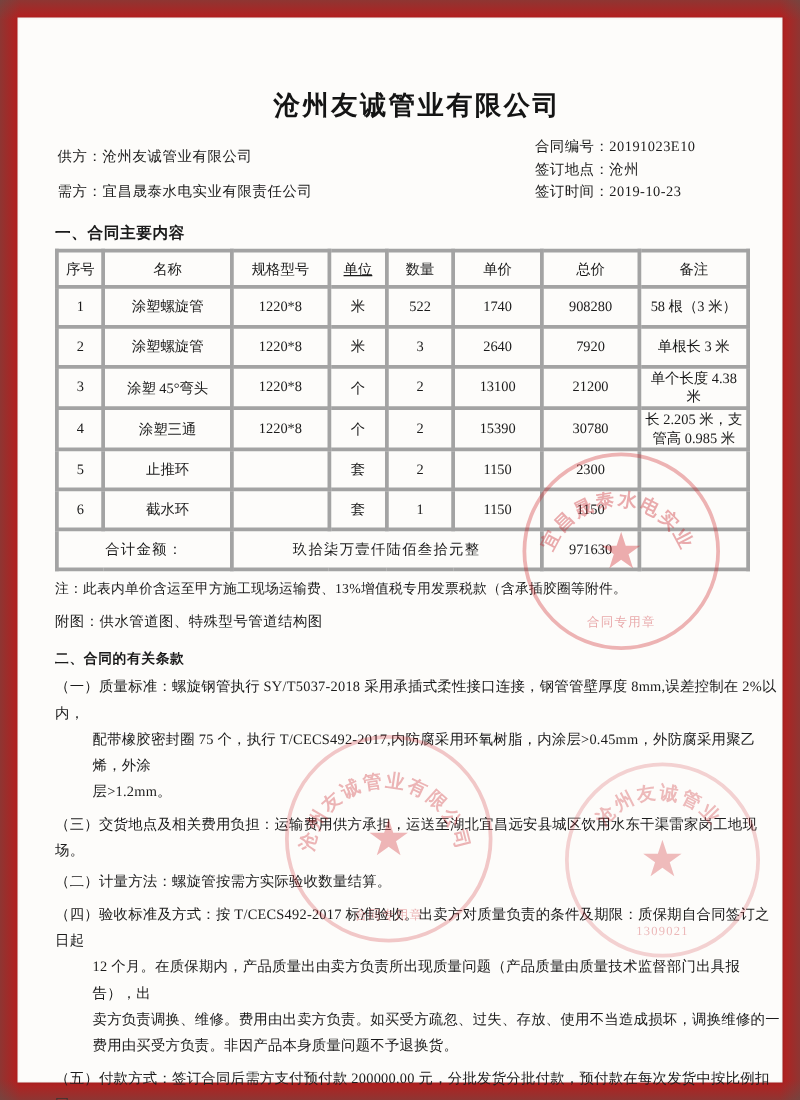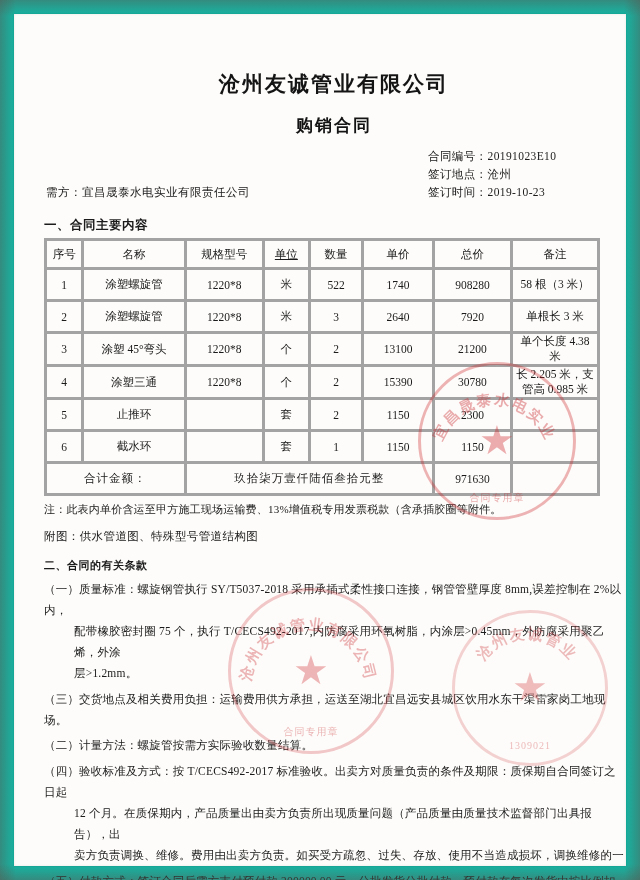--- a/index.html
+++ b/index.html
@@ -7,21 +7,21 @@
     padding: 0;
     background: #b9b4ad;
   }
   body {
     font-family: "Liberation Serif", "DejaVu Serif", serif;
   }
   .page {
     position: relative;
     width: 640px;
     height: 880px;
-    background: #14b8a6;
+    background: #b91c1c;
     overflow: hidden;
   }
   .paper {
     position: absolute;
     left: 14px;
     top: 14px;
     width: 612px;
     height: 852px;
     background: #fdfcfa;
     box-shadow: 0 0 2px rgba(0,0,0,0.18);
@@ -218,23 +218,23 @@
   }
 </style>
 </head>
 <body>
 
 <div class="page">
   <div class="paper">
     <div class="sheet">
 
       <div class="title">沧州友诚管业有限公司</div>
-      <div class="subtitle">购销合同</div>
 
       <div class="meta">
+        <div class="left-line l1">供方：沧州友诚管业有限公司</div>
         <div class="left-line l2">需方：宜昌晟泰水电实业有限责任公司</div>
         <div class="right-line r1">合同编号：20191023E10</div>
         <div class="right-line r2">签订地点：沧州</div>
         <div class="right-line r3">签订时间：2019-10-23</div>
       </div>
 
       <div class="section-head">一、合同主要内容</div>
 
       <table class="goods">
         <thead>
@@ -335,20 +335,21 @@
       </div>
 
       <div class="clause">
         <span>（二）</span><span>计量方法：螺旋管按需方实际验收数量结算。</span>
       </div>
 
       <div class="clause">
         <span>（四）</span><span>验收标准及方式：按 T/CECS492-2017 标准验收。出卖方对质量负责的条件及期限：质保期自合同签订之日起</span>
         <span class="indent2">12 个月。在质保期内，产品质量出由卖方负责所出现质量问题（产品质量由质量技术监督部门出具报告），出</span>
         <span class="indent2">卖方负责调换、维修。费用由出卖方负责。如买受方疏忽、过失、存放、使用不当造成损坏，调换维修的一</span>
+        <span class="indent2">费用由买受方负责。非因产品本身质量问题不予退换货。</span>
       </div>
 
       <div class="clause">
         <span>（五）</span><span>付款方式：签订合同后需方支付预付款 200000.00 元，分批发货分批付款，预付款在每次发货中按比例扣回。</span>
       </div>
 
     </div>
 
     <div class="stamp stamp-a">
       <svg width="146" height="146" viewBox="0 0 146 146">

